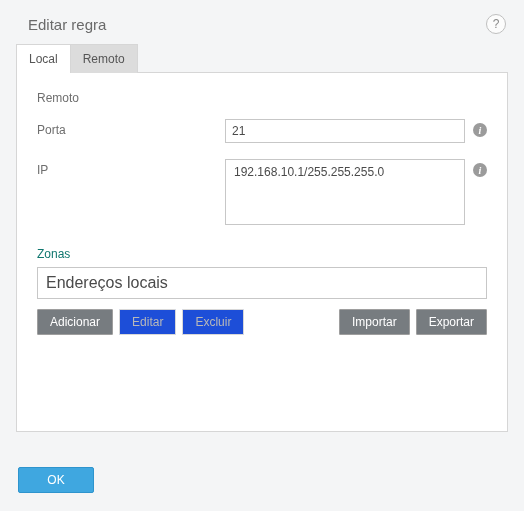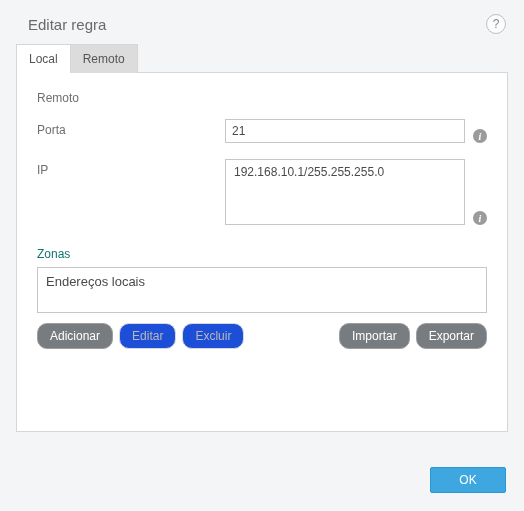--- a/index.html
+++ b/index.html
@@ -88,21 +88,21 @@
   }
   .form-label {
     width: 200px;
     padding-top: 4px;
     color: #6e6e6e;
     font-size: 12px;
   }
   .form-control {
     flex: 1;
     display: flex;
-    align-items: flex-end;
+    align-items: flex-start;
   }
   .text-input {
     width: 240px;
     height: 24px;
     border: 1px solid #c7c7c7;
     padding: 3px 6px;
     font-size: 12px;
     color: #4a4a4a;
     background: #fff;
   }
@@ -135,51 +135,51 @@
   }
   .zones-label {
     color: #0f766e;
     margin-top: 6px;
     margin-bottom: 6px;
     font-size: 12px;
   }
   .listbox {
     border: 1px solid #c7c7c7;
     background: #fff;
-    height: 46px;
+    height: 32px;
     padding: 6px 8px;
-    font-size: 13px;
+    font-size: 16px;
     color: #4a4a4a;
   }
   .btn-row {
     display: flex;
     margin-top: 10px;
     gap: 6px;
   }
   .btn-row .spacer { flex: 1; }
   .btn {
     height: 26px;
     padding: 0 12px;
     border: 1px solid #9e9e9e;
     background: #777c80;
     color: #fff;
     font-size: 12px;
     cursor: pointer;
-    border-radius: 10px;
+    border-radius: 1px;
   }
   .btn.disabled {
     background: #1d4ed8;
     color: #b8b8b8;
     border-color: #d8d8d8;
     cursor: default;
   }
   .footer {
     padding: 14px 18px 18px 18px;
     display: flex;
-    justify-content: flex-end;
+    justify-content: flex-start;
   }
   .ok-btn {
     width: 76px;
     height: 26px;
     background: #3fa7e0;
     border: 1px solid #2e94cd;
     color: #fff;
     font-size: 12px;
     border-radius: 2px;
     cursor: pointer;

